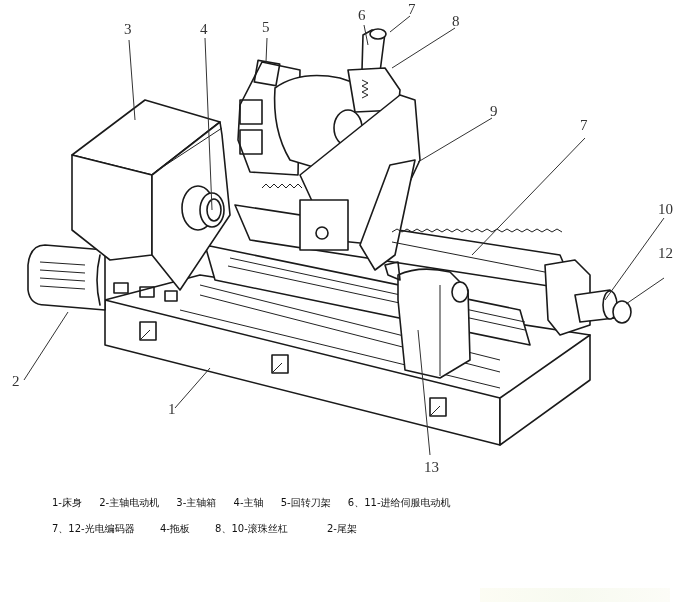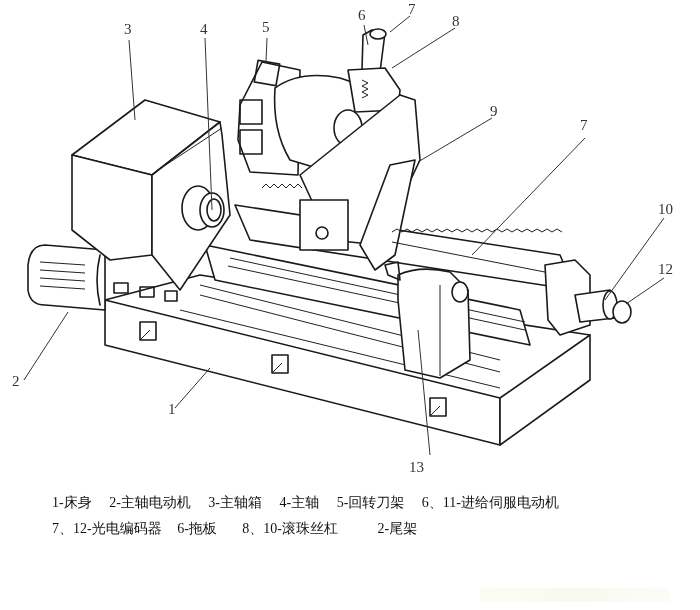--- a/index.html
+++ b/index.html
@@ -6,21 +6,21 @@
   body { width: 700px; height: 610px; position: relative; overflow: hidden;
          font-family: "DejaVu Sans", "Liberation Sans", sans-serif; }
   #figure { position: absolute; left: 0; top: 0; width: 700px; height: 480px; }
   svg .ln { fill: none; stroke: #1a1a1a; stroke-width: 1.6; stroke-linejoin: round; stroke-linecap: round; }
   svg .thin { fill: none; stroke: #222; stroke-width: 1; }
   svg .fillw { fill: #ffffff; stroke: #1a1a1a; stroke-width: 1.6; stroke-linejoin: round; }
   svg .leader { fill: none; stroke: #333; stroke-width: 1; }
   .callout { position: absolute; font-family: "Liberation Serif", "DejaVu Serif", serif;
              font-size: 15px; color: #333; line-height: 1; }
   #legend { position: absolute; left: 52px; top: 490px; width: 620px; }
-  .legend-row { font-size: 14px; color: #111; height: 26px; line-height: 26px; white-space: nowrap; font-family: Liberation Serif, serif; }
+  .legend-row { font-size: 10px; color: #111; height: 26px; line-height: 26px; white-space: nowrap; }
   .legend-item { display: inline-block; margin-right: 14px; }
   #watermark { position: absolute; right: 30px; bottom: 8px; width: 190px; height: 14px;
                background: linear-gradient(90deg, #fbfbef, #f4f8ea, #fbfbf4); opacity: 0.7; }
 </style>
 </head>
 <body>
 
 <div id="figure">
   <svg width="700" height="480" viewBox="0 0 700 480">
 
@@ -114,34 +114,34 @@
   <span class="callout" style="left:12px;top:374px">2</span>
   <span class="callout" style="left:124px;top:22px">3</span>
   <span class="callout" style="left:200px;top:22px">4</span>
   <span class="callout" style="left:262px;top:20px">5</span>
   <span class="callout" style="left:358px;top:8px">6</span>
   <span class="callout" style="left:408px;top:2px">7</span>
   <span class="callout" style="left:452px;top:14px">8</span>
   <span class="callout" style="left:490px;top:104px">9</span>
   <span class="callout" style="left:580px;top:118px">7</span>
   <span class="callout" style="left:658px;top:202px">10</span>
-  <span class="callout" style="left:658px;top:262px">12</span>
-  <span class="callout" style="left:409px;top:460px">13</span>
+  <span class="callout" style="left:658px;top:246px">12</span>
+  <span class="callout" style="left:424px;top:460px">13</span>
 </div>
 
 <div id="legend">
   <div class="legend-row">
     <span class="legend-item">1-床身</span>
     <span class="legend-item">2-主轴电动机</span>
     <span class="legend-item">3-主轴箱</span>
     <span class="legend-item">4-主轴</span>
     <span class="legend-item">5-回转刀架</span>
     <span class="legend-item">6、11-进给伺服电动机</span>
   </div>
   <div class="legend-row">
-    <span class="legend-item" style="margin-right:12px">7、12-光电编码器</span>
-    <span class="legend-item" style="margin-right:22px">6-拖板</span>
+    <span class="legend-item" style="margin-right:22px">7、12-光电编码器</span>
+    <span class="legend-item" style="margin-right:22px">4-拖板</span>
     <span class="legend-item" style="margin-right:36px">8、10-滚珠丝杠</span>
     <span class="legend-item">2-尾架</span>
   </div>
 </div>
 
 <div id="watermark"></div>
 
 </body></html>

